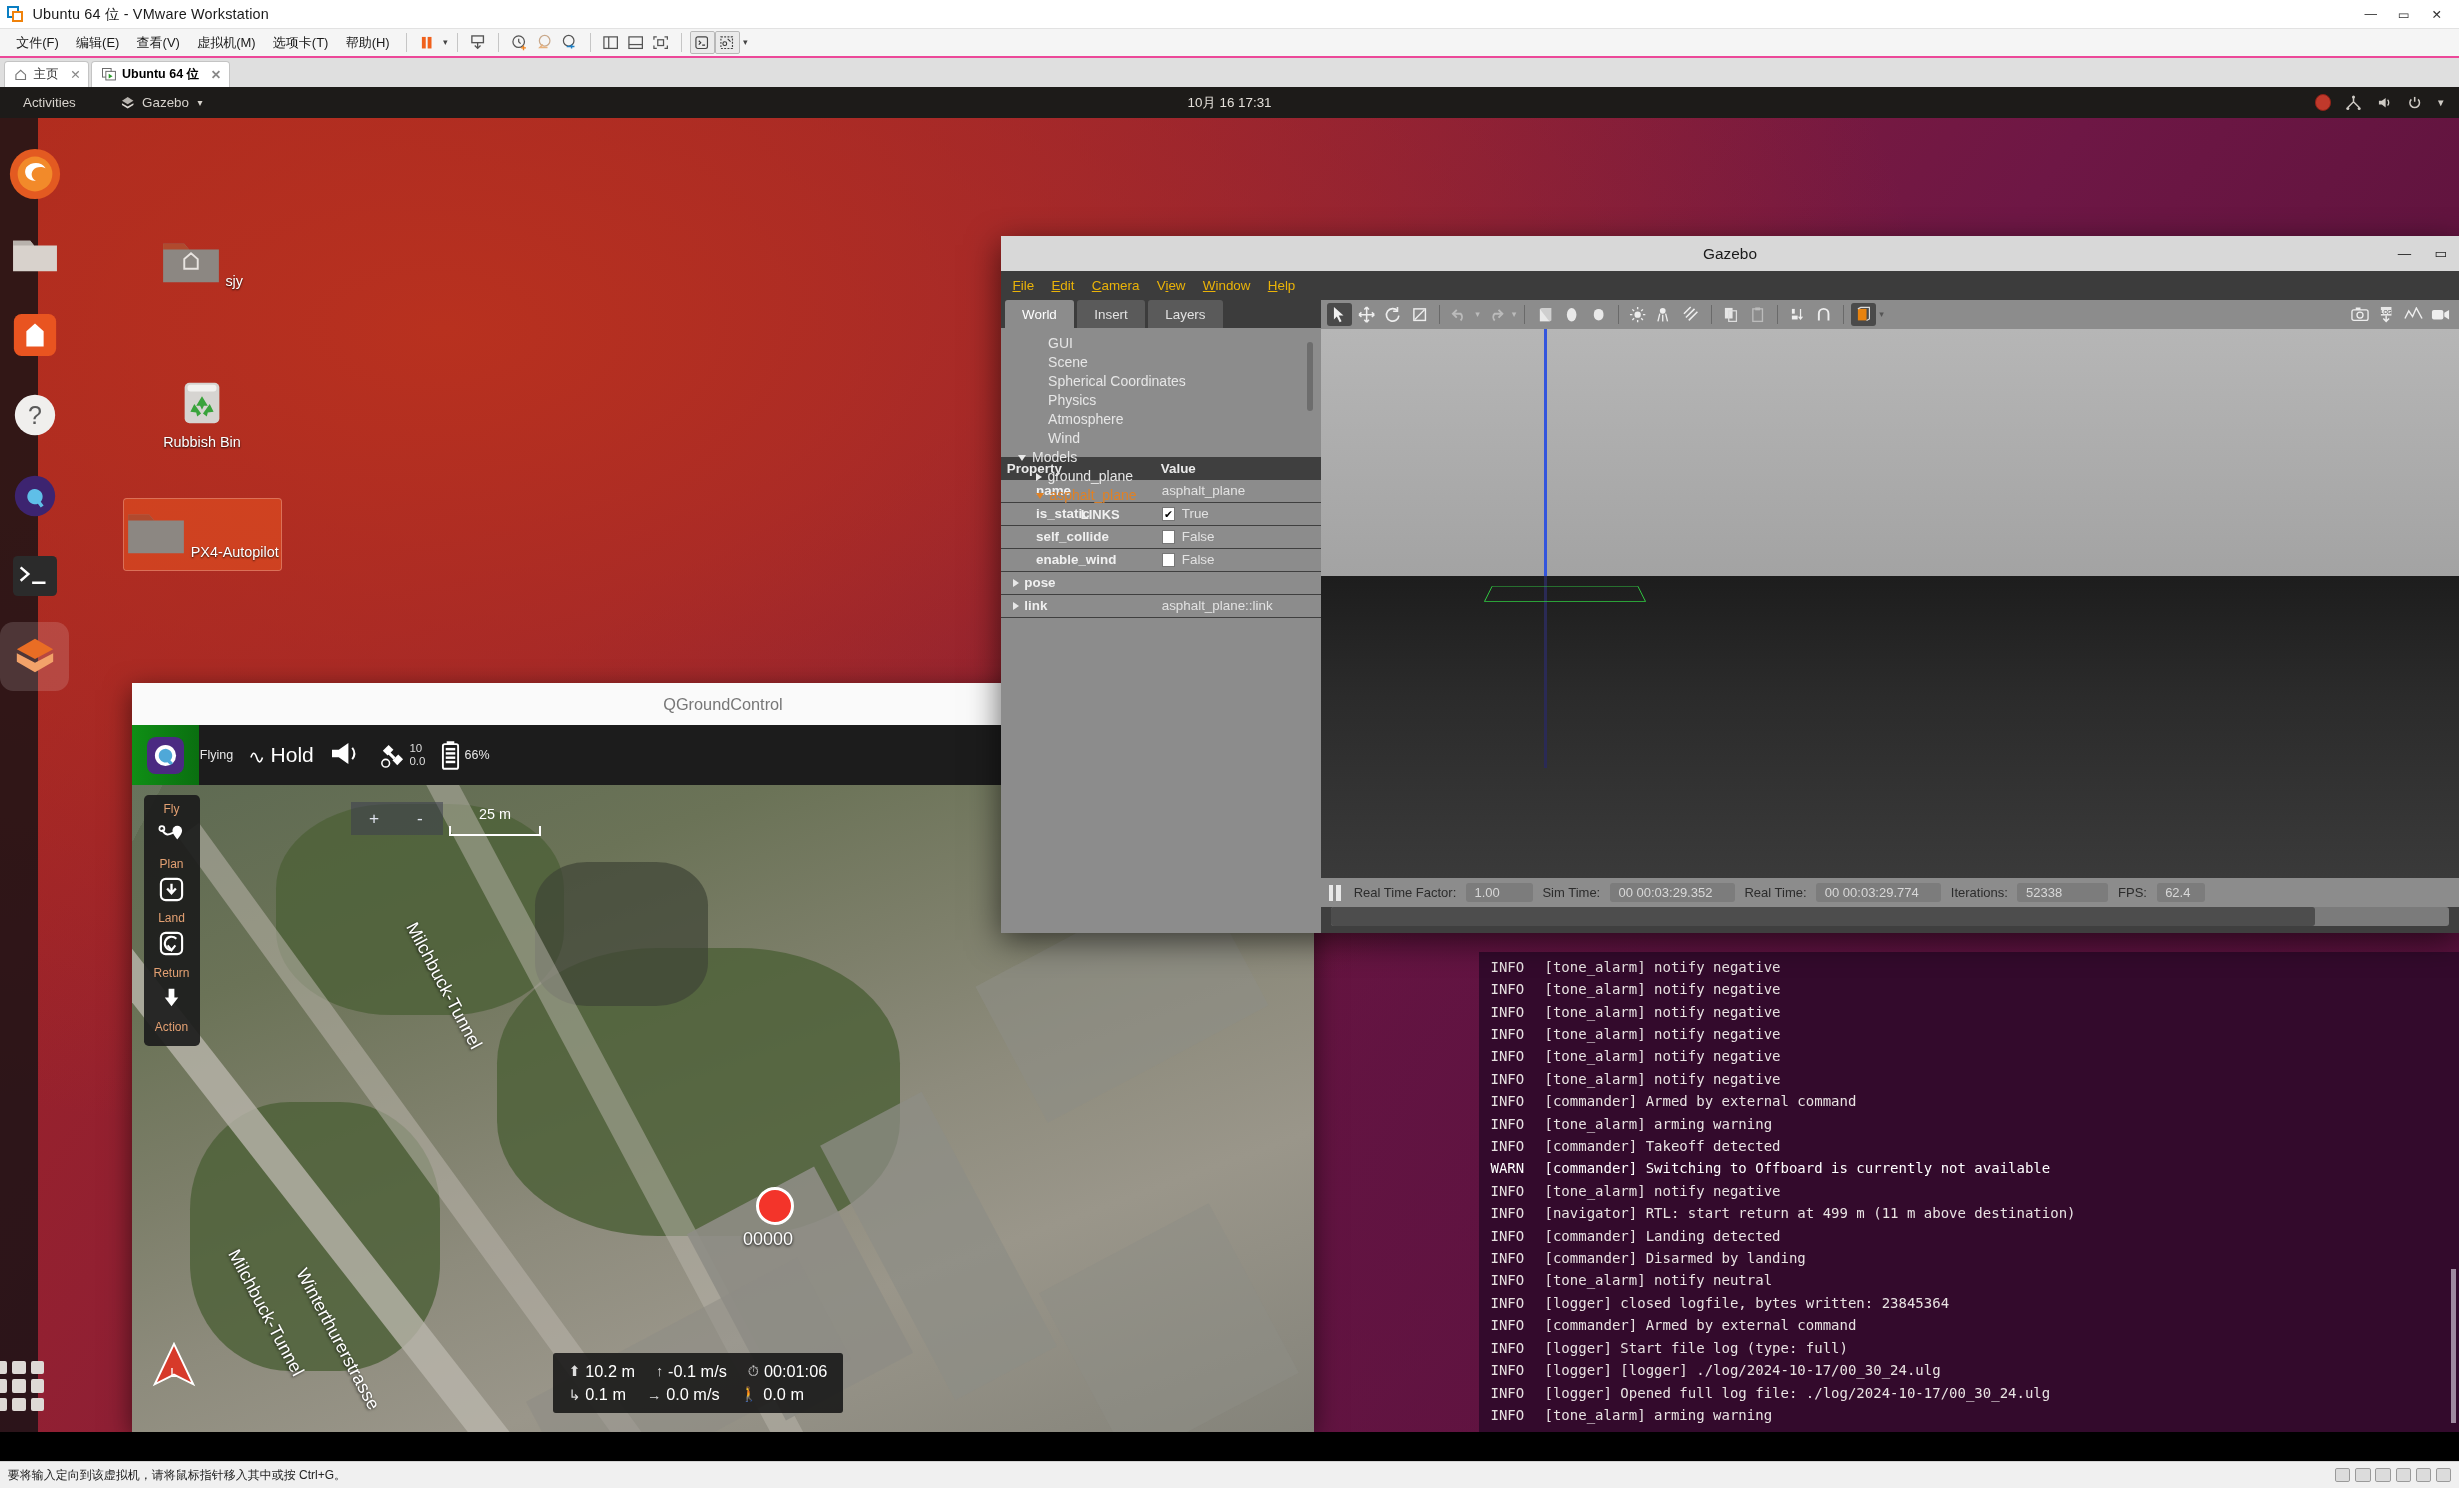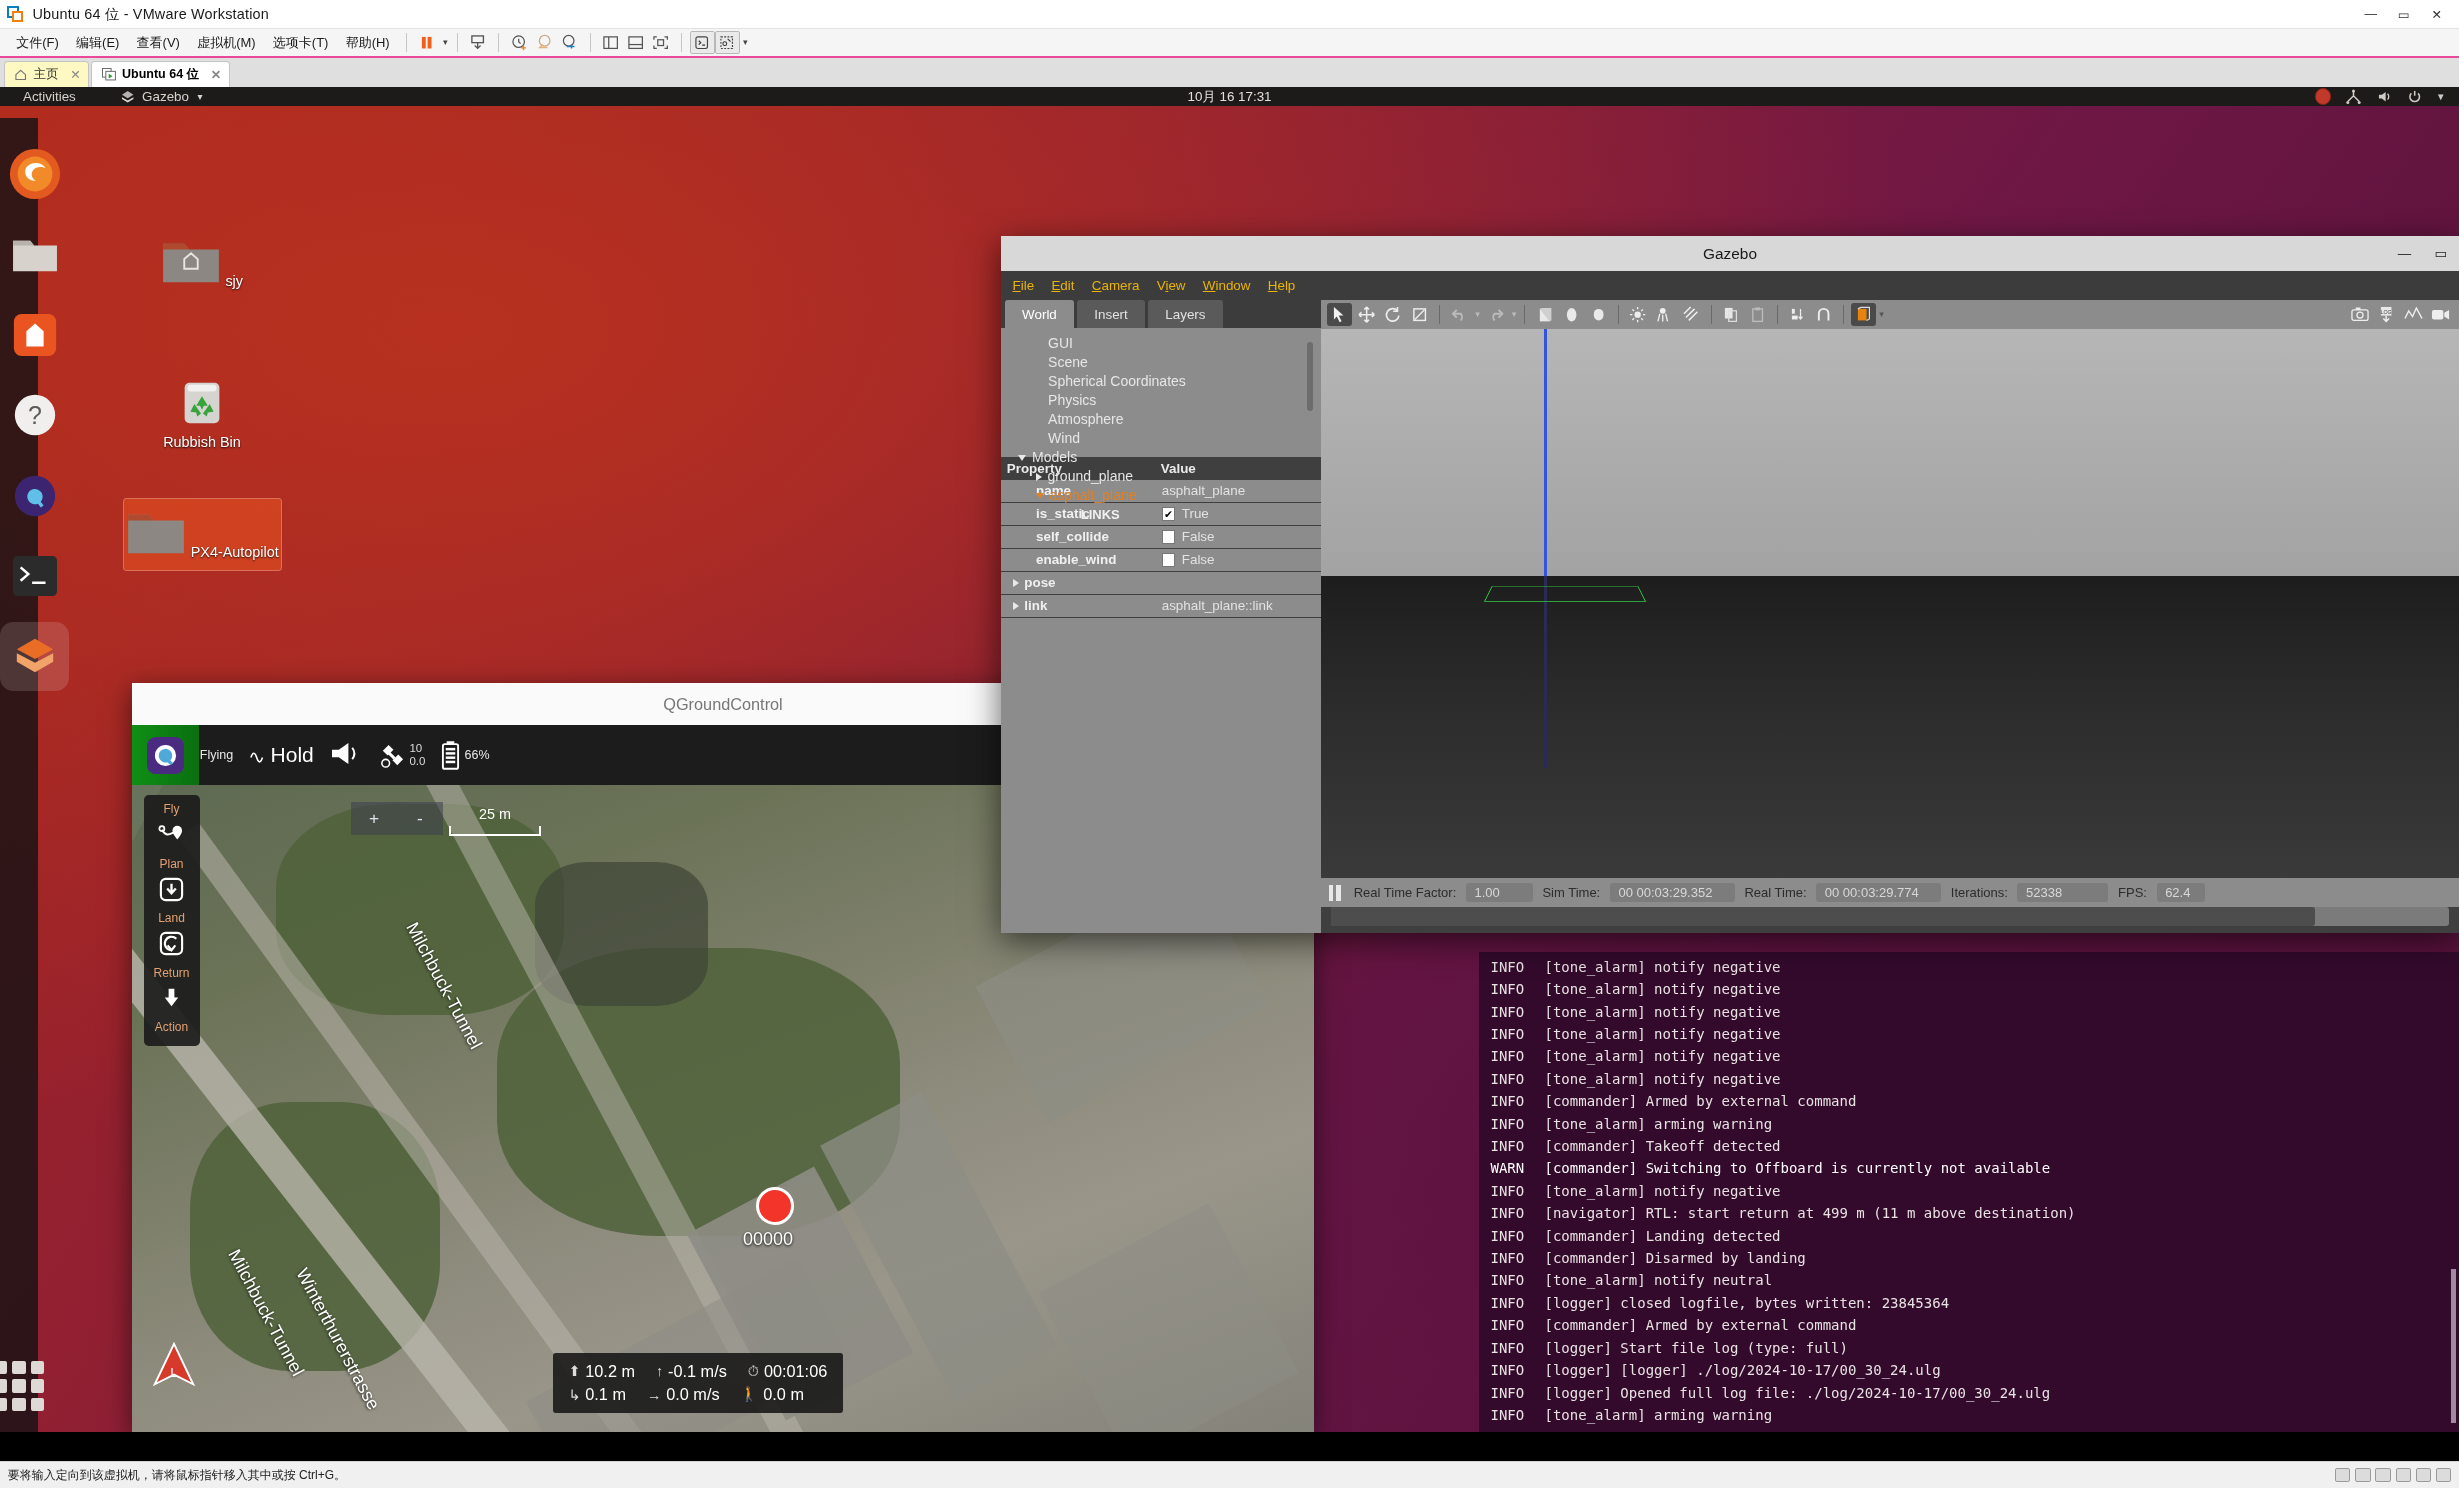--- a/index.html
+++ b/index.html
@@ -32,21 +32,21 @@
   .vm-tb-sep { width: 1px; height: 19px; background: #c6c6c6; margin: 0 7.7px; }
   .vm-tb-btn { width: 25px; height: 23px; display: flex; align-items: center; justify-content: center; position: relative; }
   .vm-tb-btn.boxed { border: 1px solid #b8b8b8; background: #eaeaea; border-radius: 1.9px; }
   .vm-tb-btn svg { display: block; }
   .vm-caret { font-size: 7.7px; color: #444; margin-left: 1.9px; }
 
   .vm-tabbar { height: 29px; background: #dfdfdf; display: flex; align-items: flex-end; padding-left: 3.8px; flex: 0 0 29px; }
   .vm-tab {
     height: 26px; display: flex; align-items: center; gap: 5.8px;
     padding: 0 7.7px 0 9.6px; font-size: 12.5px; color: #333;
-    background: #fef9c3; border: 1px solid #c4c4c4; border-bottom: none;
+    background: #ffffff; border: 1px solid #c4c4c4; border-bottom: none;
     border-radius: 3.8px 3.8px 0 0; margin-right: 1.9px;
   }
   .vm-tab.active { background: #ffffff; color: #000; font-weight: bold; }
   .vm-tab .tab-close { font-size: 12.5px; color: #888; margin-left: 5.8px; }
 
   .vm-viewport { flex: 1 1 auto; background: #000; position: relative; overflow: hidden; }
 
   .vm-statusbar {
     height: 27px; background: #f0f0f0; border-top: 1px solid #d4d4d4;
     display: flex; align-items: center; padding: 0 7.7px; font-size: 12px; color: #222; flex: 0 0 27px;
@@ -57,21 +57,21 @@
   
   #ubuntu-desktop {
     position: absolute; left: 0; top: 0; width: 2459px; height: 1345px;
     background:
       radial-gradient(ellipse at 18% 18%, #b8311f 0%, rgba(184,49,31,0) 52%),
       radial-gradient(ellipse at 78% 78%, #5c1240 0%, rgba(92,18,64,0) 60%),
       linear-gradient(125deg, #a8261c 0%, #8e1f35 32%, #6e1745 62%, #4a0e33 100%);
   }
 
   .gnome-topbar {
-    position: absolute; left: 0; top: 0; width: 100%; height: 19px;
+    position: absolute; left: 0; top: 0; width: 100%; height: 31px;
     background: #1d1b19; display: flex; align-items: center; padding: 0 13.4px;
     font-size: 13.4px; color: #d6d2cc; z-index: 60;
   }
   .gnome-activities { padding: 2.9px 9.6px; border-radius: 3.8px; }
   .gnome-appmenu { display: flex; align-items: center; gap: 6.7px; margin-left: 25px; padding: 2.9px 9.6px; border-radius: 3.8px; }
   .gnome-clock { position: absolute; left: 50%; transform: translateX(-50%); font-size: 13.4px; color: #e4e0da; }
   .gnome-tray { margin-left: auto; display: flex; align-items: center; gap: 13.4px; }
   .tray-rec { width: 16.3px; height: 16.3px; border-radius: 50%; background: #c0392b; border: 1.9px solid #8e2218; }
 
   .ubuntu-dock {

